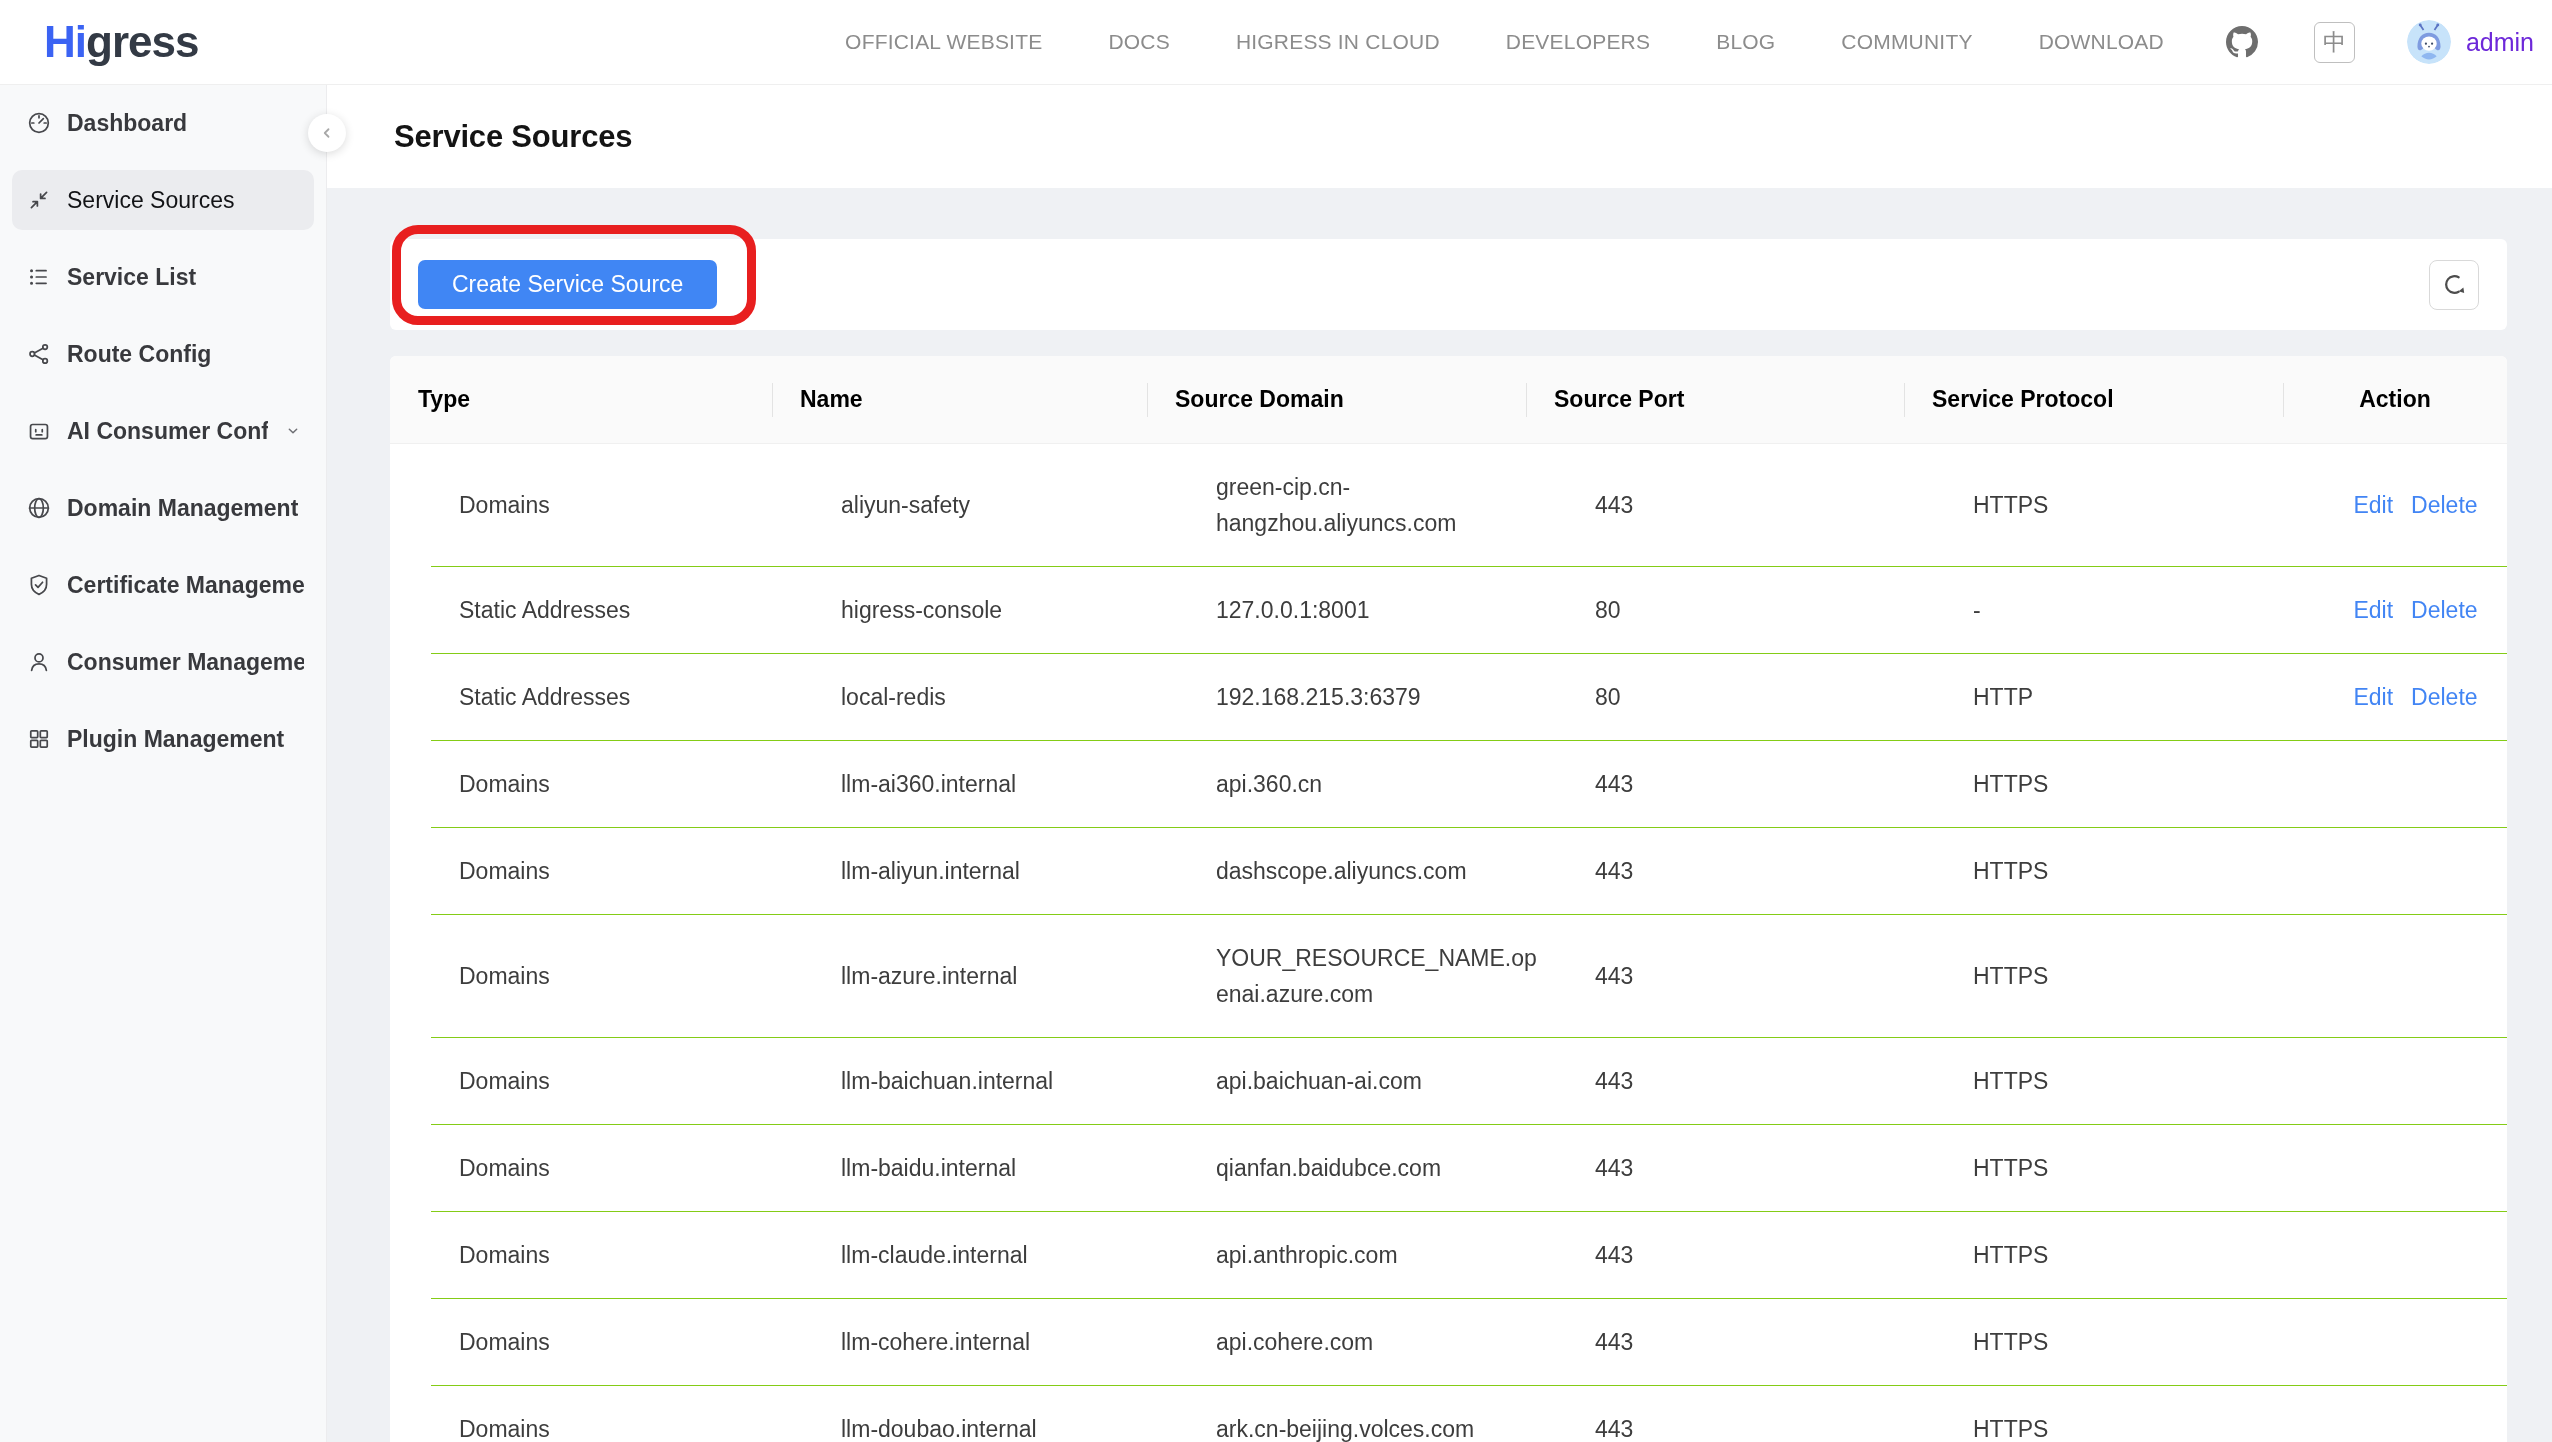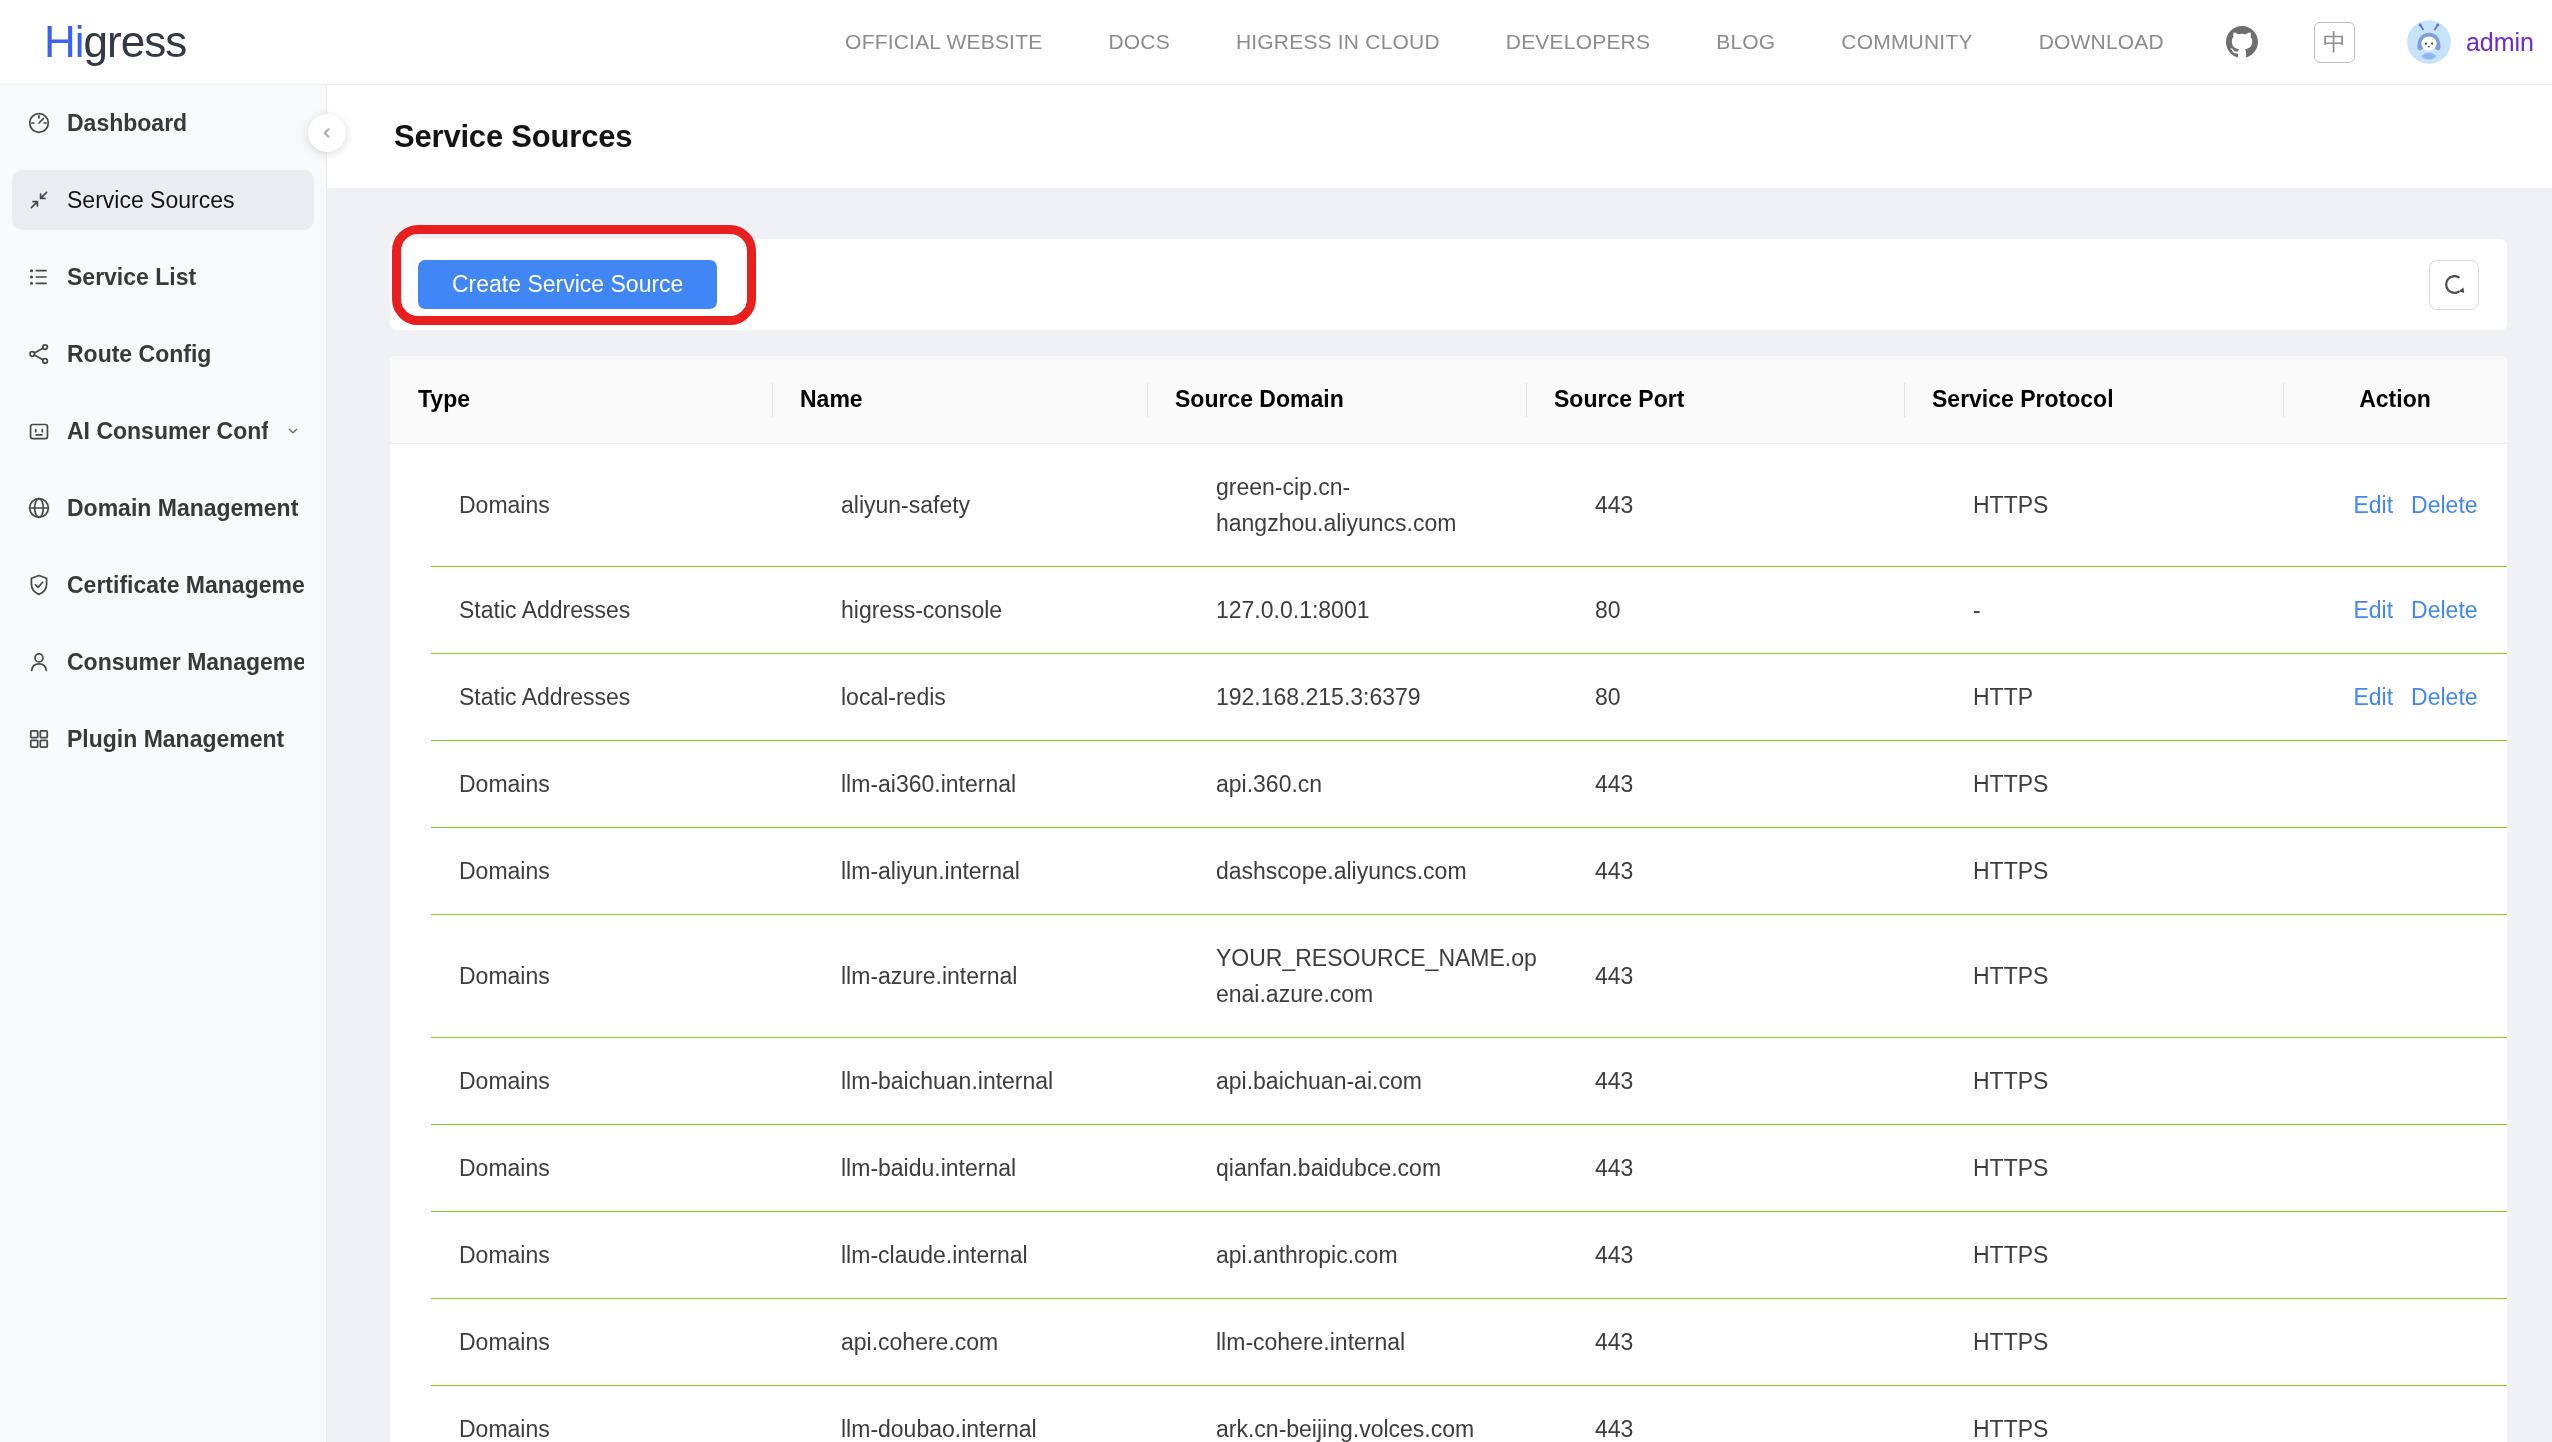--- a/index.html
+++ b/index.html
@@ -3,21 +3,21 @@
 <meta charset="utf-8">
 <style>
   * { box-sizing: border-box; margin: 0; padding: 0; }
   html,body { width: 2552px; height: 1442px; overflow: hidden; }
   body { font-family: "Liberation Sans", sans-serif; background: #fff; color: #3d3d3d;
          --primary:#4086f4; --link:#4285f4; --annotation:#e81f1f; --logo-blue:#3b63f3; --logo-dark:#333a45; }
 
   
   .topnav { height: 85px; display: flex; align-items: center; padding: 0 18px 0 44px;
             background: #fff; border-bottom: 1px solid #efefef; position: relative; z-index: 5; }
-  .logo { font-size: 44px; font-weight: 400; letter-spacing: -1px; cursor: pointer; }
+  .logo { font-size: 44px; font-weight: 700; letter-spacing: -1px; cursor: pointer; }
   .logo .hi { color: var(--logo-blue); }
   .logo .rest { color: var(--logo-dark); }
   .nav-right { margin-left: auto; display: flex; align-items: center; }
   .nav-links { display: flex; align-items: center; gap: 66px; margin-right: 62px; }
   .nav-link { font-size: 21px; color: #8c8c8c; letter-spacing: .2px; white-space: nowrap; cursor: pointer; }
   .gh { width: 32px; height: 32px; margin-right: 56px; cursor: pointer; display:flex; align-items:center; }
   .lang { width: 41px; height: 41px; border: 1.5px solid #bfbfbf; border-radius: 6px; color: #8c8c8c;
           font-size: 23px; display: flex; align-items: center; justify-content: center; margin-right: 52px; cursor: pointer; }
   .avatar { width: 44px; height: 44px; border-radius: 50%; overflow: hidden; margin-right: 15px; cursor: pointer; flex: none; }
   .username { font-size: 25px; color: #6d28d9; }
@@ -318,22 +318,22 @@
             <div class="trow">
               <div class="td">Domains</div>
               <div class="td">llm-claude.internal</div>
               <div class="td">api.anthropic.com</div>
               <div class="td">443</div>
               <div class="td">HTTPS</div>
               <div class="td actions"></div>
             </div>
             <div class="trow">
               <div class="td">Domains</div>
+              <div class="td">llm-cohere.internal</div>
               <div class="td">api.cohere.com</div>
-              <div class="td">llm-cohere.internal</div>
               <div class="td">443</div>
               <div class="td">HTTPS</div>
               <div class="td actions"></div>
             </div>
             <div class="trow">
               <div class="td">Domains</div>
               <div class="td">llm-doubao.internal</div>
               <div class="td">ark.cn-beijing.volces.com</div>
               <div class="td">443</div>
               <div class="td">HTTPS</div>

